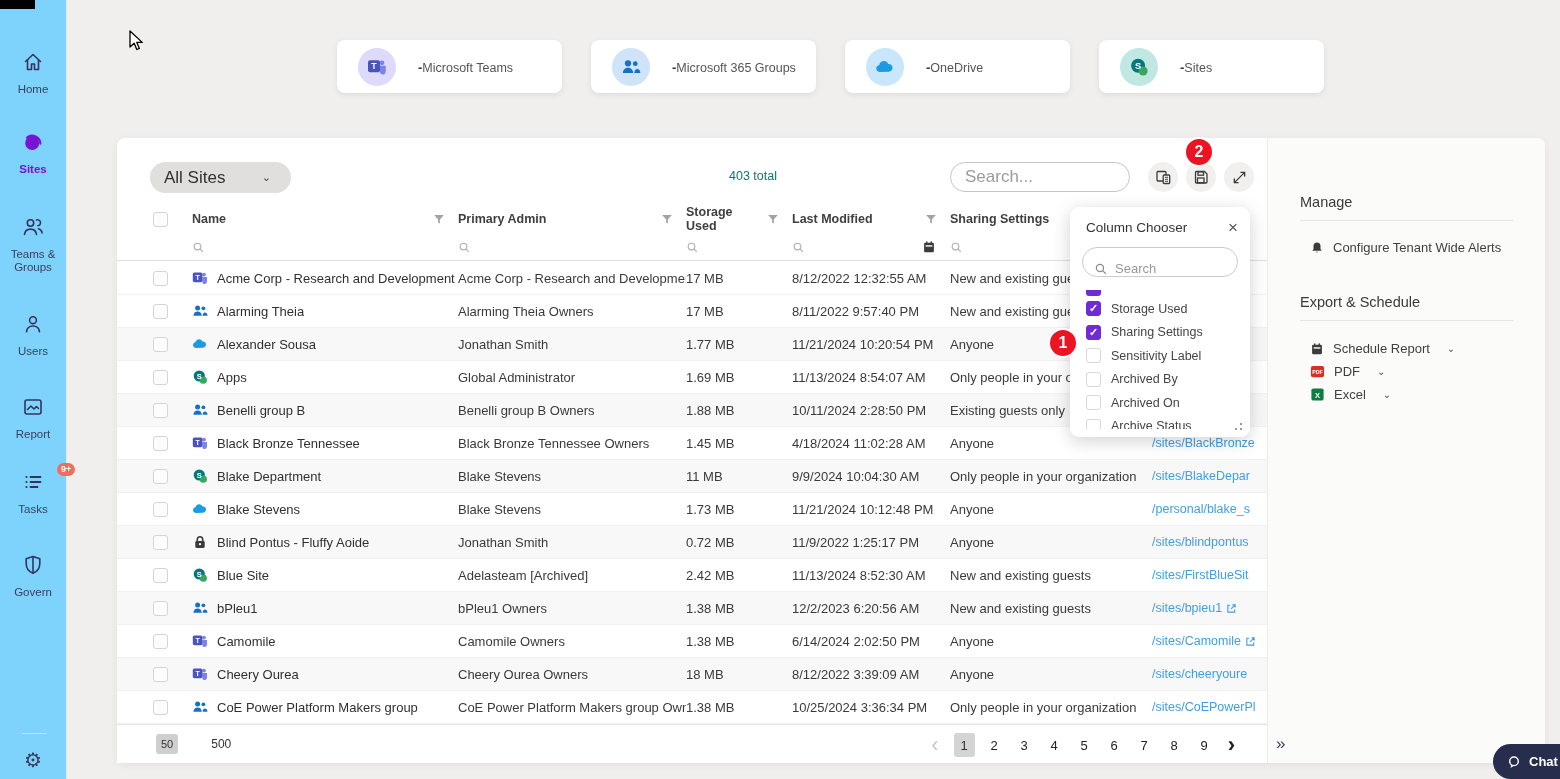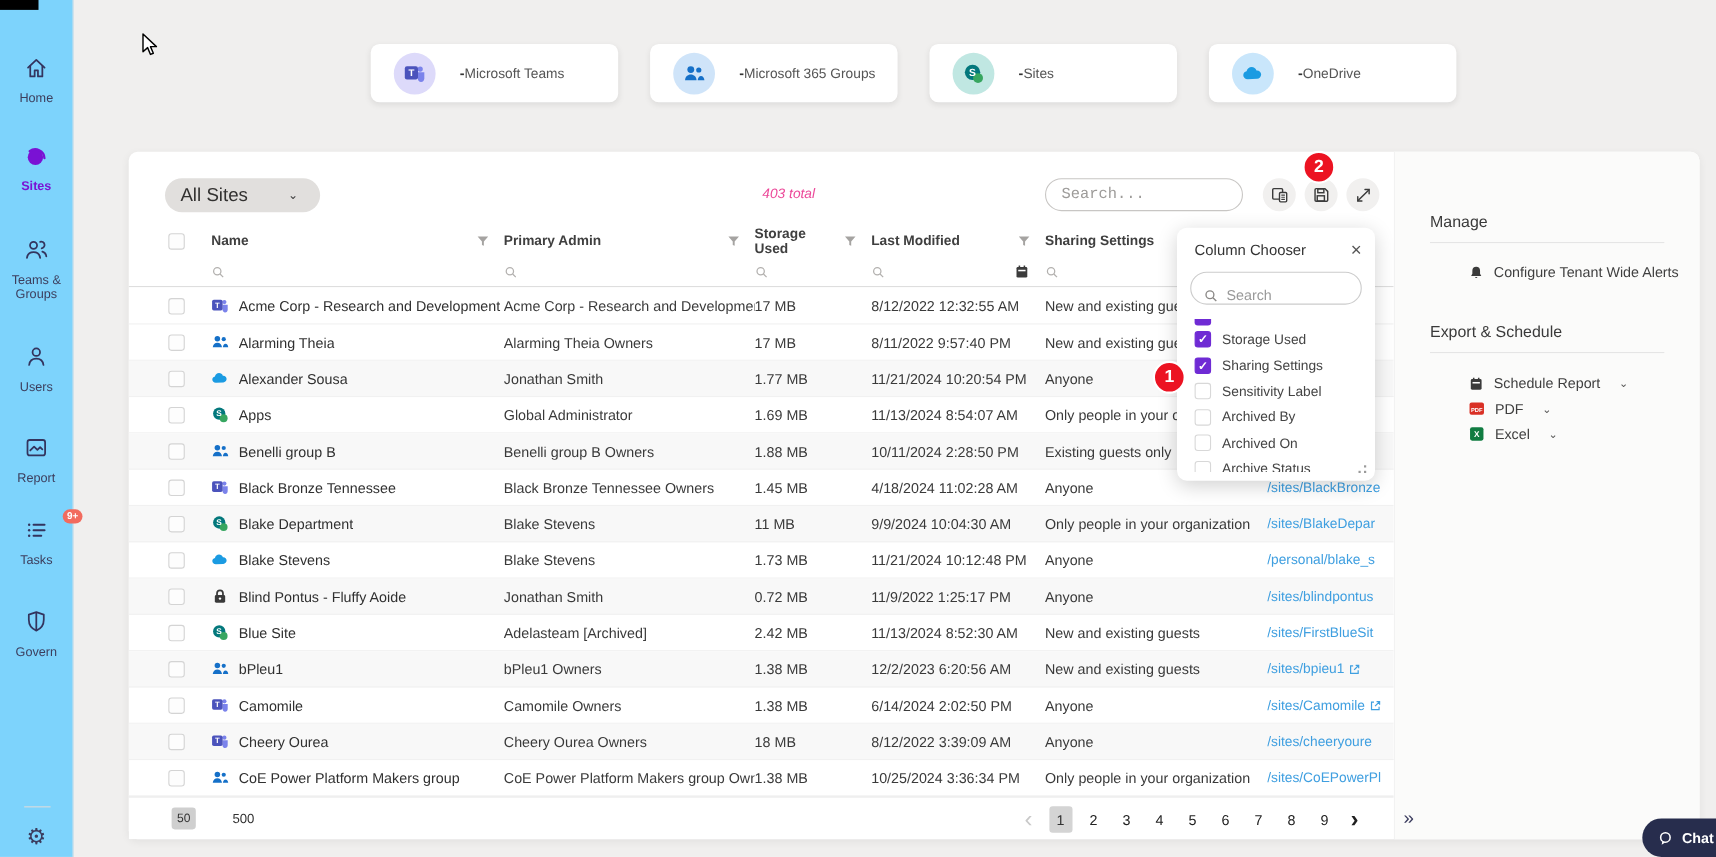--- a/index.html
+++ b/index.html
@@ -32,23 +32,23 @@
   .card-lb { font-size:12.5px; color:#555; margin-top:2px; }
 
   
   .main-panel { position:absolute; left:117px; top:138px; width:1428px; height:625px; background:#fff; border-radius:8px; box-shadow:0 2px 8px rgba(0,0,0,.06); z-index:3; }
   .table-area { position:absolute; left:0; top:0; width:1150px; height:625px; overflow:hidden; }
 
   
   .scope-pill { position:absolute; left:33px; top:24px; width:141px; height:31px; background:#e1dfdd; border-radius:16px; display:flex; align-items:center; padding:0 14px; cursor:pointer; }
   .scope-pill .sc-lb { font-size:17px; color:#323130; }
   .scope-pill .sc-ch { margin-left:auto; margin-right:6px; font-size:11px; color:#444; }
-  .total-lb { position:absolute; left:540px; top:31px; width:120px; text-align:center; font-size:12.5px; color:#ec4899;font-style:italic; }
+  .total-lb { position:absolute; left:540px; top:31px; width:120px; text-align:right; font-size:12.5px; color:#0f766e; }
   .search-box { position:absolute; left:833px; top:24px; width:180px; height:30px; border:1px solid #c8c6c4; border-radius:15px; background:#fff; display:flex; align-items:center; padding:0 10px 0 14px; }
-  .search-box input { border:none; outline:none; flex:1; font-size:14px; font-family:Liberation Mono, monospace; color:#333; background:transparent; }
+  .search-box input { border:none; outline:none; flex:1; font-size:17px; font-family:Liberation Sans, sans-serif; color:#333; background:transparent; }
   .search-box input::placeholder { color:#9d9b99; }
   .icon-btn { position:absolute; top:24px; width:30px; height:30px; border-radius:50%; background:#f1f0ef; display:flex; align-items:center; justify-content:center; cursor:pointer; }
 
   
   .grid-row { display:grid; grid-template-columns:30px 275px 228px 106px 158px 202px 1fr; align-items:center; padding-left:36px; }
   .thead { position:absolute; left:0; right:0; top:66px; height:30px; }
   .th { display:flex; align-items:center; font-size:12.5px; font-weight:bold; color:#3f3f3f; }
   .th .funnel { margin-left:auto; margin-right:12px; }
   .th.pad { padding-left:9px; }
   .tfilter { position:absolute; left:0; right:0; top:96px; height:27px; border-bottom:1px solid #dedede; }
@@ -82,21 +82,21 @@
   .pages { position:absolute; right:28px; top:8px; display:flex; gap:9px; align-items:center; }
   .pg { min-width:21px; height:24px; display:flex; align-items:center; justify-content:center; font-size:13px; color:#222; cursor:pointer; }
   .pg[data-active="true"] { background:#d4d4d4; border-radius:3px; color:#333; }
   .pg-prev { color:#c9c9c9; font-size:22px; line-height:20px; cursor:pointer; padding:0 6px; }
   .pg-next { color:#1f1f1f; font-size:22px; line-height:20px; font-weight:bold; cursor:pointer; padding:0 4px; }
 
   
   .right-panel { position:absolute; right:0; top:0; width:278px; height:625px; background:#fbfbfa; border-left:1px solid #ececec; border-radius:0 8px 8px 0; }
   .rp-title { position:absolute; left:32px; font-size:14.5px; color:#3a3a3a; }
   .rp-hr { position:absolute; left:32px; right:32px; border-top:1px solid #e5e5e5; }
-  .rp-row { position:absolute; left:42px; display:flex; align-items:center; gap:9px; font-size:13px; color:#3f3f3f; cursor:pointer;margin-left:25px; }
+  .rp-row { position:absolute; left:42px; display:flex; align-items:center; gap:9px; font-size:13px; color:#3f3f3f; cursor:pointer; }
   .rp-ch { font-size:10px; color:#555; margin-left:8px; }
   .collapse { position:absolute; left:8px; top:596px; font-size:17px; color:#3b3c5e; cursor:pointer; }
 
   
   .popup { position:absolute; left:1070px; top:207px; width:180px; height:230px; background:#fff; border-radius:9px; box-shadow:0 4px 18px rgba(0,0,0,.18); z-index:30; }
   .pp-head { display:flex; align-items:center; padding:13px 12px 0 16px; font-size:13.5px; color:#333; }
   .pp-close { margin-left:auto; font-size:17px; color:#555; cursor:pointer; line-height:14px; }
   .pp-search { position:absolute; left:12px; top:40px; width:156px; height:30px; border:1px solid #ccc; border-radius:15px; display:flex; align-items:flex-end; padding:0 8px 0 11px; gap:7px; color:#8a8886; }
   .pp-search input { border:none; outline:none; width:100px; font-size:13px; font-family:inherit; background:transparent; color:#333; }
   .pp-search input::placeholder { color:#999; }
@@ -248,34 +248,34 @@
   </div>
   <div class="card">
     <span class="card-ic bg-groups">
         <svg width="20" height="20" viewBox="0 0 16 16">
           <use href="#sym-groups"></use>
         </svg>
       </span>
     <span><span class="card-val">-</span><span class="card-lb">Microsoft 365 Groups</span></span>
   </div>
   <div class="card">
+    <span class="card-ic bg-onedrive">
+        <svg width="20" height="20" viewBox="0 0 16 16">
+          <use href="#sym-onedrive"></use>
+        </svg>
+      </span>
+    <span><span class="card-val">-</span><span class="card-lb">OneDrive</span></span>
+  </div>
+  <div class="card">
     <span class="card-ic bg-sites">
         <svg width="20" height="20" viewBox="0 0 16 16">
           <use href="#sym-sharepoint"></use>
         </svg>
       </span>
     <span><span class="card-val">-</span><span class="card-lb">Sites</span></span>
-  </div>
-  <div class="card">
-    <span class="card-ic bg-onedrive">
-        <svg width="20" height="20" viewBox="0 0 16 16">
-          <use href="#sym-onedrive"></use>
-        </svg>
-      </span>
-    <span><span class="card-val">-</span><span class="card-lb">OneDrive</span></span>
   </div>
 </div>
 
 <div class="main-panel">
   <div class="table-area">
 
     <div class="scope-pill">
       <span class="sc-lb">All Sites</span>
       <span class="sc-ch">⌄</span>
     </div>

